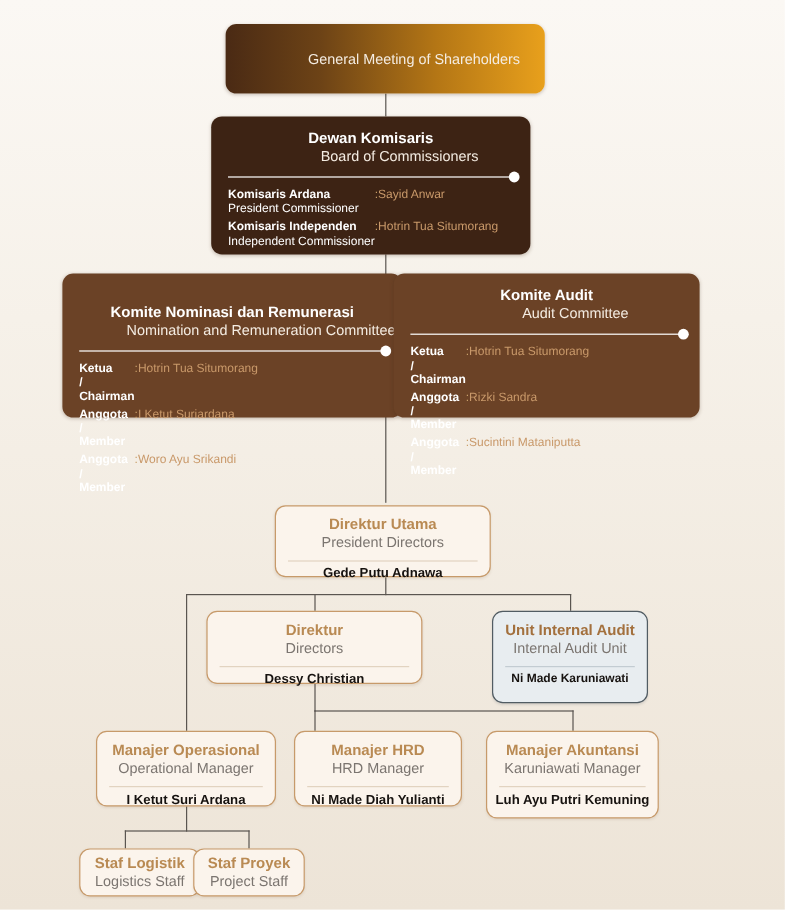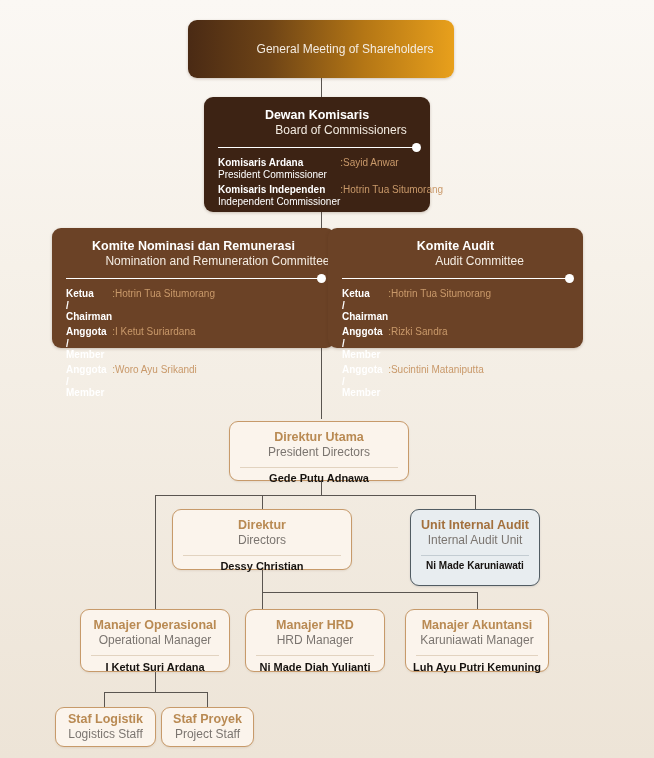--- a/index.html
+++ b/index.html
@@ -127,21 +127,21 @@
 
   <div class="line v" style="left:155px; top:672px; height:21px;"></div>
   <div class="line h" style="left:104px; top:692px; width:104px;"></div>
   <div class="line v" style="left:104px; top:692px; height:15px;"></div>
   <div class="line v" style="left:207px; top:692px; height:15px;"></div>
 
   <div class="box box-gradient" style="left:188px; top:20px; width:266px; height:58px; display:flex; flex-direction:column; justify-content:center;">
     <div class="ttl-en">General Meeting of Shareholders</div>
   </div>
 
-  <div class="box box-dark" style="left:204px; top:97px; width:226px; height:115px; padding-top:11px;">
+  <div class="box box-dark" style="left:176px; top:97px; width:266px; height:115px; padding-top:11px;">
     <div class="ttl-id">Dewan Komisaris</div>
     <div class="ttl-en">Board of Commissioners</div>
     <div class="rule">
         <span class="knob"></span>
       </div>
     <table class="members">
       <tbody>
           <tr>
         <td class="role">
           <span class="r-id">Komisaris Ardana</span>
@@ -155,21 +155,21 @@
           <span class="r-id">Komisaris Independen</span>
           <span class="r-en" style="font-weight:normal;">Independent Commissioner</span>
         </td>
         <td class="colon">:</td>
         <td class="pname">Hotrin Tua Situmorang</td>
       </tr>
     </tbody>
       </table>
   </div>
 
-  <div class="box box-mid" style="left:52px; top:228px; width:283px; height:120px; padding-top:11px;">
+  <div class="box box-mid" style="left:52px; top:228px; width:283px; height:120px; padding-top:25px;">
     <div class="ttl-id">Komite Nominasi dan Remunerasi</div>
     <div class="ttl-en">Nomination and Remuneration Committee</div>
     <div class="rule">
         <span class="knob"></span>
       </div>
     <table class="members">
       <tbody>
           <tr>
         <td class="role role-inline">
           <span class="r-id">Ketua</span><span class="r-sep"> / </span><span class="r-en">Chairman</span>
@@ -256,28 +256,28 @@
     <div class="person" style="padding-top:5px;">I Ketut Suri Ardana</div>
   </div>
 
   <div class="box box-light" style="left:245px; top:609px; width:140px; height:63px; padding-top:8px;">
     <div class="ttl-id">Manajer HRD</div>
     <div class="ttl-en">HRD Manager</div>
     <div class="divider"></div>
     <div class="person" style="padding-top:5px;">Ni Made Diah Yulianti</div>
   </div>
 
-  <div class="box box-light" style="left:405px; top:609px; width:144px; height:63px; padding-top:8px;">
+  <div class="box box-light" style="left:405px; top:609px; width:144px; height:73px; padding-top:8px;">
     <div class="ttl-id">Manajer Akuntansi</div>
     <div class="ttl-en">Karuniawati Manager</div>
     <div class="divider"></div>
     <div class="person" style="padding-top:5px;">Luh Ayu Putri Kemuning</div>
   </div>
 
-  <div class="box box-light" style="left:55px; top:707px; width:101px; height:40px; display:flex; flex-direction:column; justify-content:center;">
+  <div class="box box-light" style="left:66px; top:707px; width:101px; height:40px; display:flex; flex-direction:column; justify-content:center;">
     <div class="ttl-id">Staf Logistik</div>
     <div class="ttl-en">Logistics Staff</div>
   </div>
 
   <div class="box box-light" style="left:161px; top:707px; width:93px; height:40px; display:flex; flex-direction:column; justify-content:center;">
     <div class="ttl-id">Staf Proyek</div>
     <div class="ttl-en">Project Staff</div>
   </div>
 
 </div>

